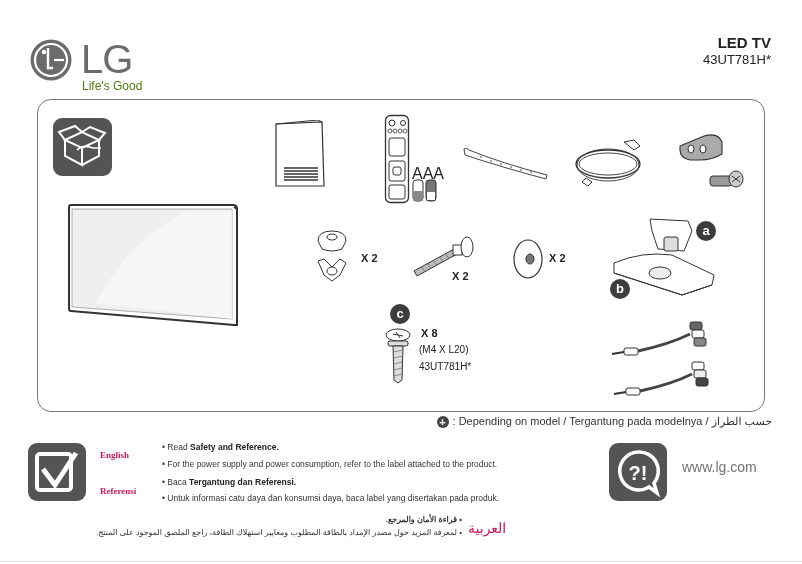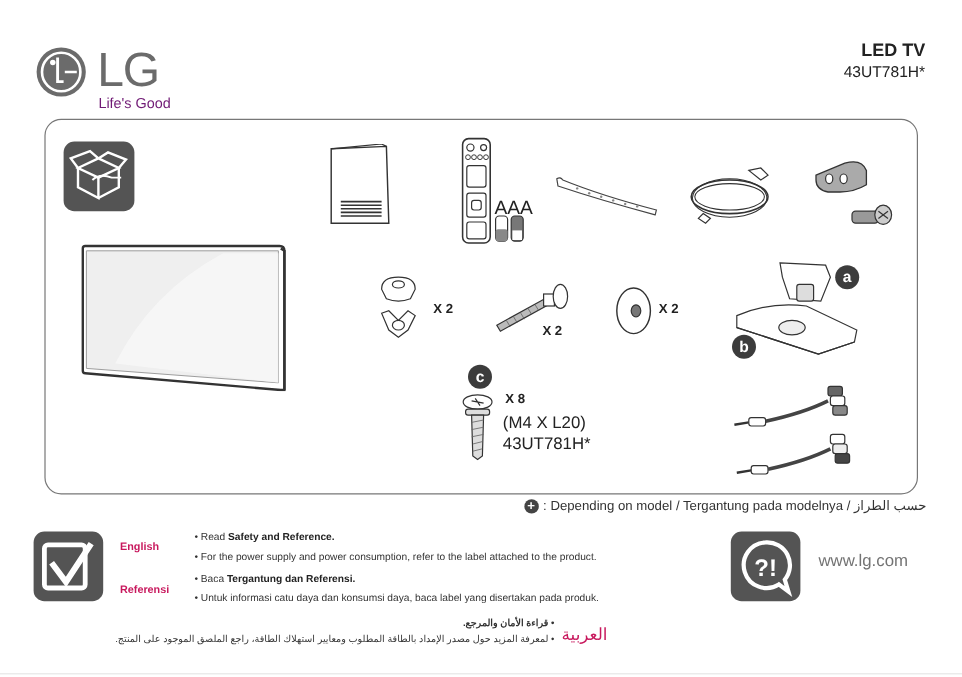--- a/index.html
+++ b/index.html
@@ -1,32 +1,32 @@
 <!DOCTYPE html>
 <html><head>
 <meta charset="utf-8">
 <style>
   html, body { margin:0; padding:0; background:#ffffff; }
   body { width:802px; height:564px; position:relative; overflow:hidden; font-family:"Liberation Sans", sans-serif; color:#333; }
   .abs { position:absolute; }
   .logo-circle { left:29px; top:38px; width:44px; height:44px; }
   .logo-text { left:81px; top:36px; font-size:40px; font-weight:normal; color:#6b6b6b; letter-spacing:-1px; line-height:46px; }
-  .tagline { left:82px; top:79px; font-size:12px; color:#701a75; }
+  .tagline { left:82px; top:79px; font-size:12px; color:#4d7c0f; }
   .product-type { right:31px; top:34px; font-size:15px; font-weight:bold; color:#222; }
   .product-model { right:31px; top:52px; font-size:13px; color:#222; }
   .main-box { left:37px; top:99px; width:726px; height:311px; border:1px solid #777; border-radius:14px; }
   .box-icon { left:53px; top:118px; width:59px; height:58px; background:#545454; border-radius:9px; }
   .tv { left:66px; top:203px; width:173px; height:123px; }
   .qty { font-size:11px; font-weight:bold; color:#222; }
-  .screw-text { font-size:14px; color:#222; }
+  .screw-text { font-size:10px; color:#222; }
   .badge { width:20px; height:20px; border-radius:50%; background:#3c3c3c; color:#fff; font-weight:bold; font-size:13px; text-align:center; line-height:19px; }
   .note { right:30px; top:415px; font-size:11px; color:#333; display:flex; align-items:center; gap:4px; }
   .note .plus { width:12px; height:12px; border-radius:50%; background:#444; color:#fff; font-size:11px; font-weight:bold; line-height:12px; text-align:center; }
   .check-icon { left:28px; top:443px; width:58px; height:58px; background:#545454; border-radius:9px; }
-  .lang { font-size:9px; font-weight:bold; color:#c8185d; }
+  .lang { font-size:9px; font-weight:bold; color:#c8185d;font-family:Liberation Serif, serif; }
   .line { font-size:8.5px; color:#333; white-space:nowrap; }
   .line b { color:#222;margin-top:32px; }
   .ar { font-size:8px; color:#333; direction:rtl; white-space:nowrap; }
   .help-icon { left:609px; top:443px; width:58px; height:58px; background:#545454; border-radius:9px; }
   .url { left:682px; top:459px; font-size:14px; color:#737373; }
   .bottom-rule { left:0; top:561px; width:802px; height:1px; background:#e6e6e6; }
 </style>
 </head>
 <body>
 

